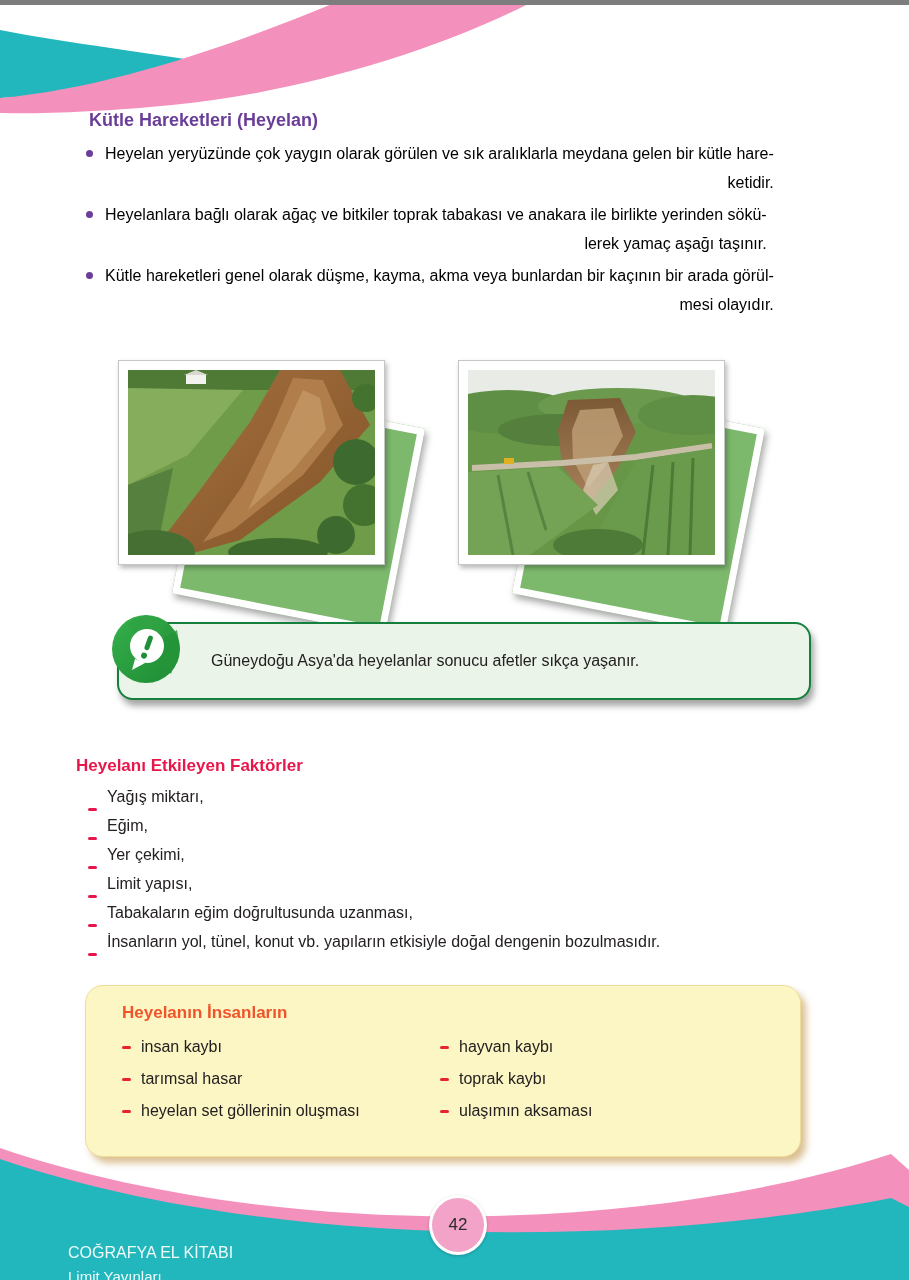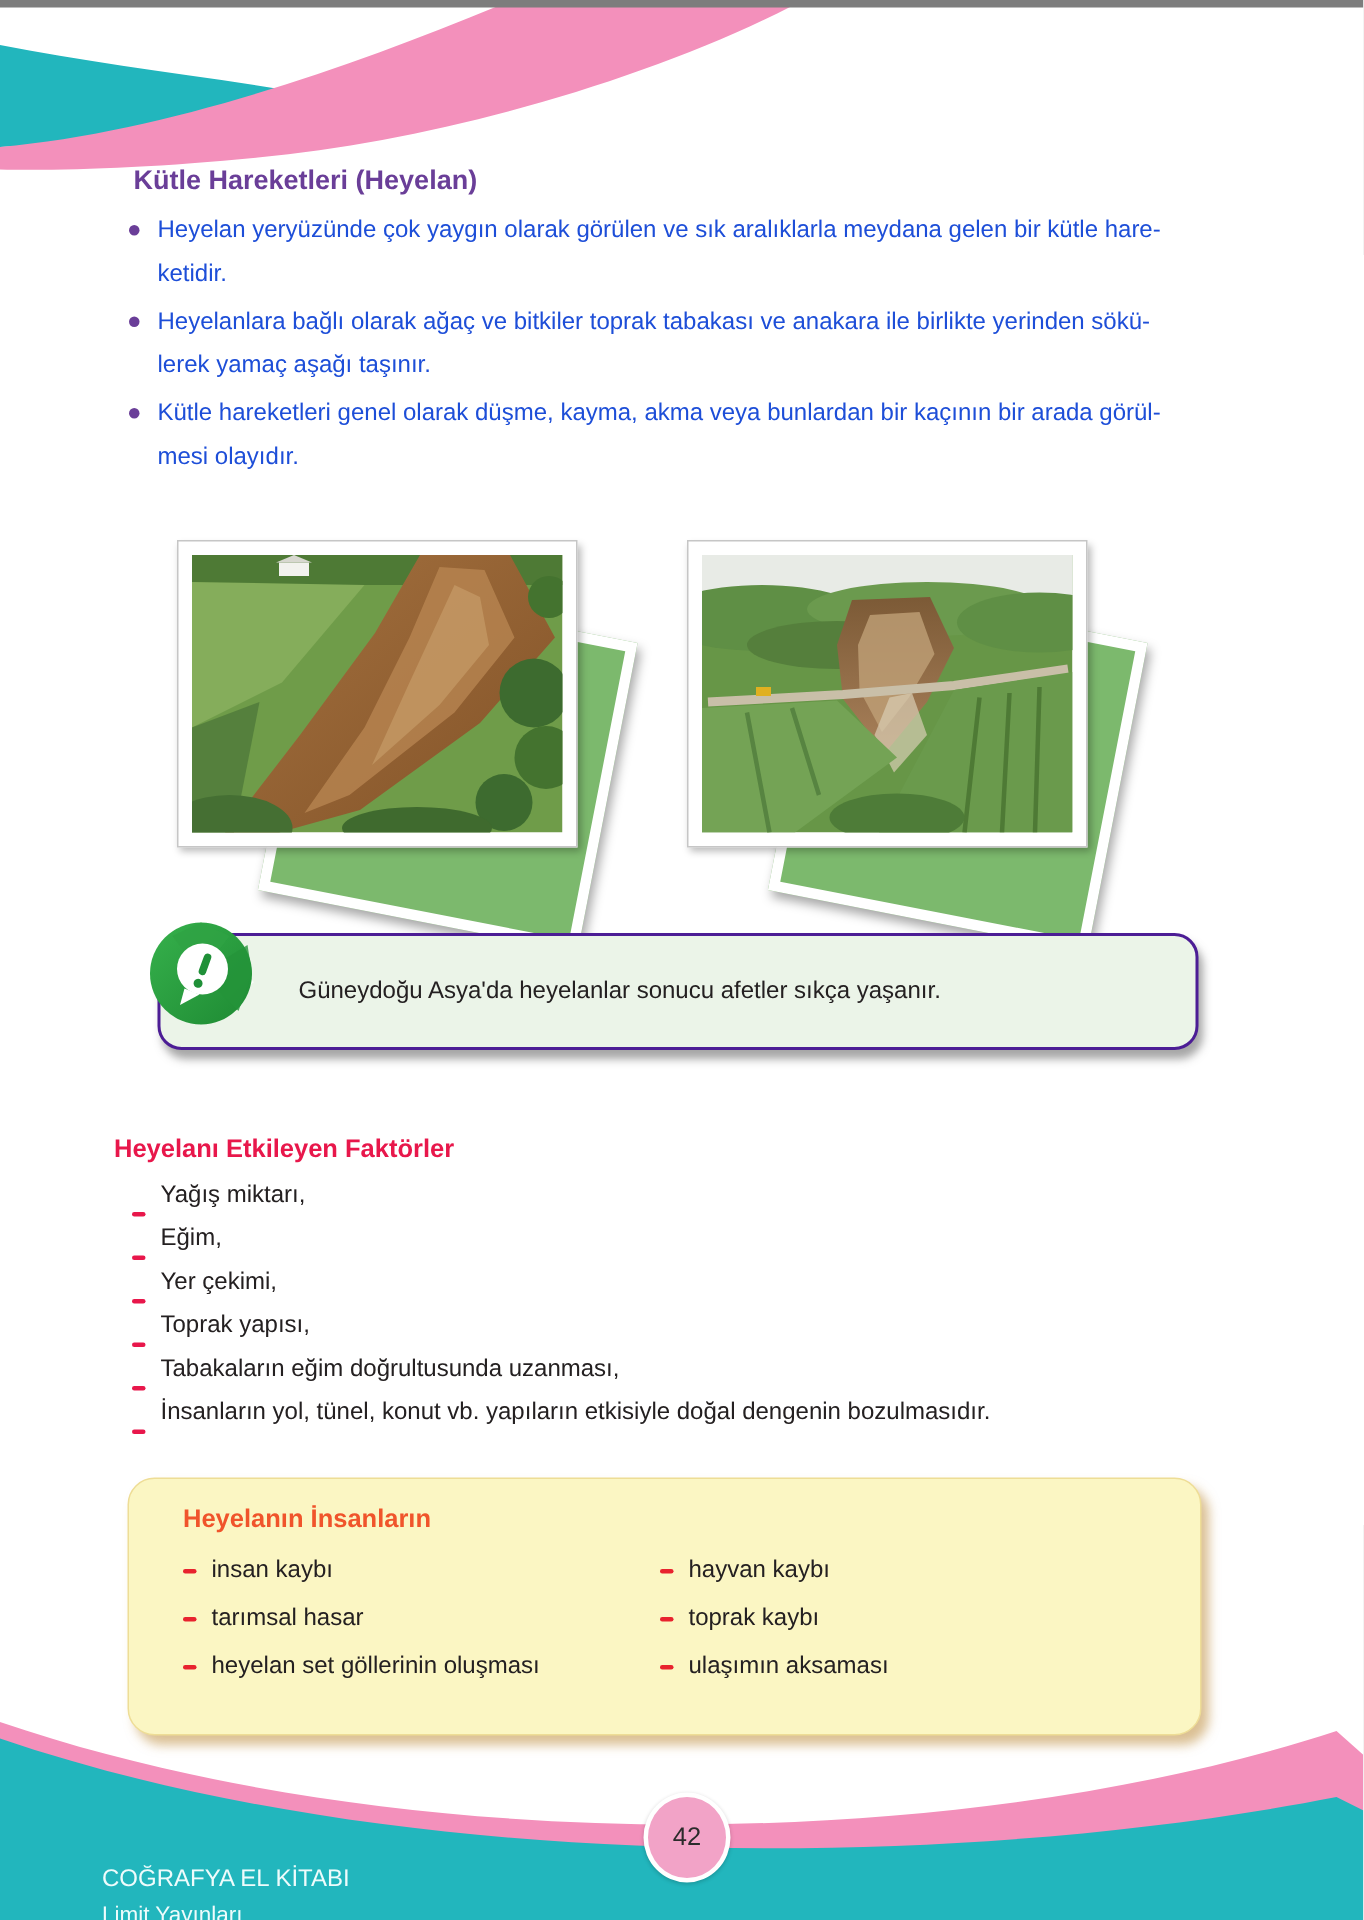--- a/index.html
+++ b/index.html
@@ -12,21 +12,21 @@
   .header-swoosh{position:absolute;top:4px;left:0;z-index:1;}
   
   .title{
     position:absolute;left:89px;top:110px;margin:0;
     font-size:18px;font-weight:bold;color:#6a3e98;z-index:2;
   }
   
   .bullets{position:absolute;left:86px;top:139px;width:760px;z-index:2;}
   .bullet-item{display:flex;align-items:flex-start;margin:0 0 3px 0;}
   .dot{flex:0 0 7px;width:7px;height:7px;border-radius:50%;background:#6a3e98;margin:11px 12px 0 0;}
-  .btext{margin:0;font-size:16px;line-height:29px;white-space:pre-line;color:#1d4ed8;}
+  .btext{margin:0;font-size:16px;line-height:29px;white-space:pre-line;color:#000000;text-align:right;}
   
   .fig{position:absolute;top:360px;width:267px;z-index:2;}
   .fig1{left:118px;}
   .fig2{left:458px;}
   .backcard{
     position:absolute;left:72px;top:46px;width:203px;height:196px;
     background:#7cb96d;border:7px solid #ffffff;
     box-shadow:3px 4px 7px rgba(0,0,0,.35);
     transform:rotate(11deg);z-index:0;
   }
@@ -34,22 +34,22 @@
     position:relative;width:247px;height:185px;background:#ffffff;
     border:1px solid #c6c6c6;padding:9px;
     box-shadow:2px 3px 5px rgba(0,0,0,.28);z-index:1;
   }
   .caption{
     margin-top:13px;width:267px;text-align:center;
     font-size:16px;font-weight:bold;color:#1a4f9e;
   }
   
   .note{
-    position:absolute;left:105px;top:622px;width:690px;height:74px;
-    background:#ebf4e8;border:2px solid #4c1d95;border-radius:16px;
+    position:absolute;left:117px;top:622px;width:690px;height:74px;
+    background:#ebf4e8;border:2px solid #15803d;border-radius:16px;
     box-shadow:3px 6px 6px rgba(80,80,80,.5);
     display:flex;align-items:center;z-index:2;
   }
   .note-icon{position:absolute;left:-12px;top:-16px;}
   .note-text{margin:0 0 0 92px;font-size:16px;color:#242021;}
   
   .factors-title{
     position:absolute;left:76px;top:756px;margin:0;
     font-size:17px;font-weight:bold;color:#e8174b;z-index:2;
   }
@@ -203,21 +203,21 @@
     <div class="drow">
       <span class="dash"></span>
       <span>Eğim,</span>
     </div>
     <div class="drow">
       <span class="dash"></span>
       <span>Yer çekimi,</span>
     </div>
     <div class="drow">
       <span class="dash"></span>
-      <span>Toprak yapısı,</span>
+      <span>Limit yapısı,</span>
     </div>
     <div class="drow">
       <span class="dash"></span>
       <span>Tabakaların eğim doğrultusunda uzanması,</span>
     </div>
     <div class="drow">
       <span class="dash"></span>
       <span>İnsanların yol, tünel, konut vb. yapıların etkisiyle doğal dengenin bozulmasıdır.</span>
     </div>
   </div>

